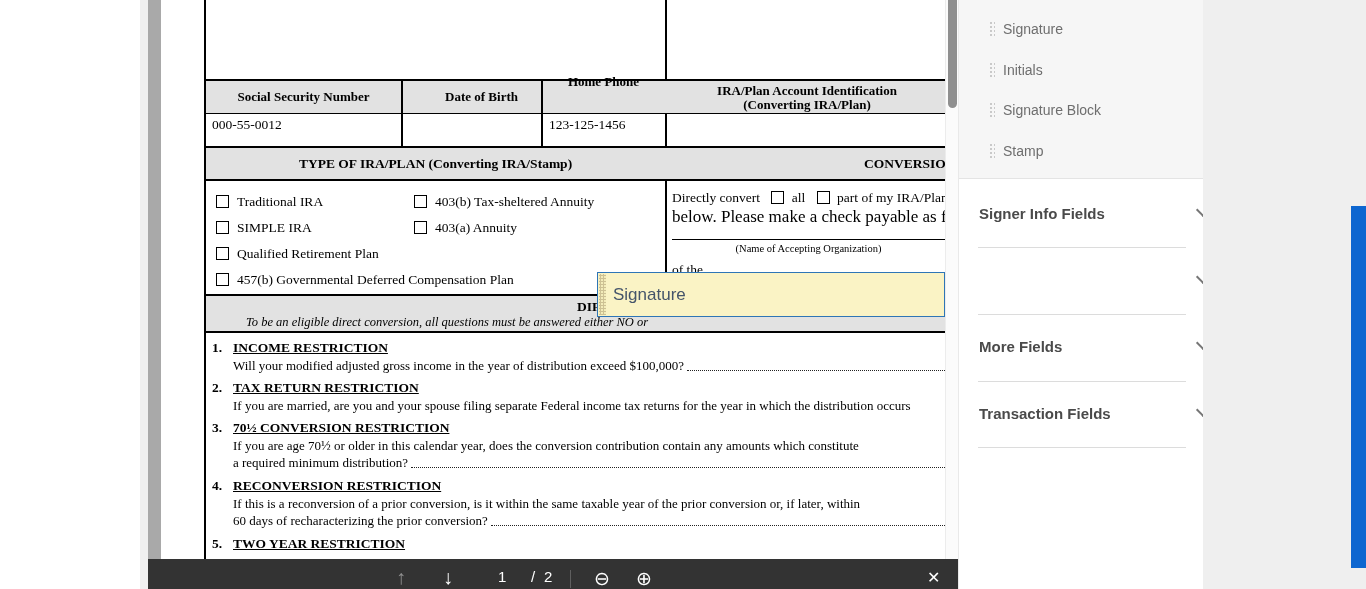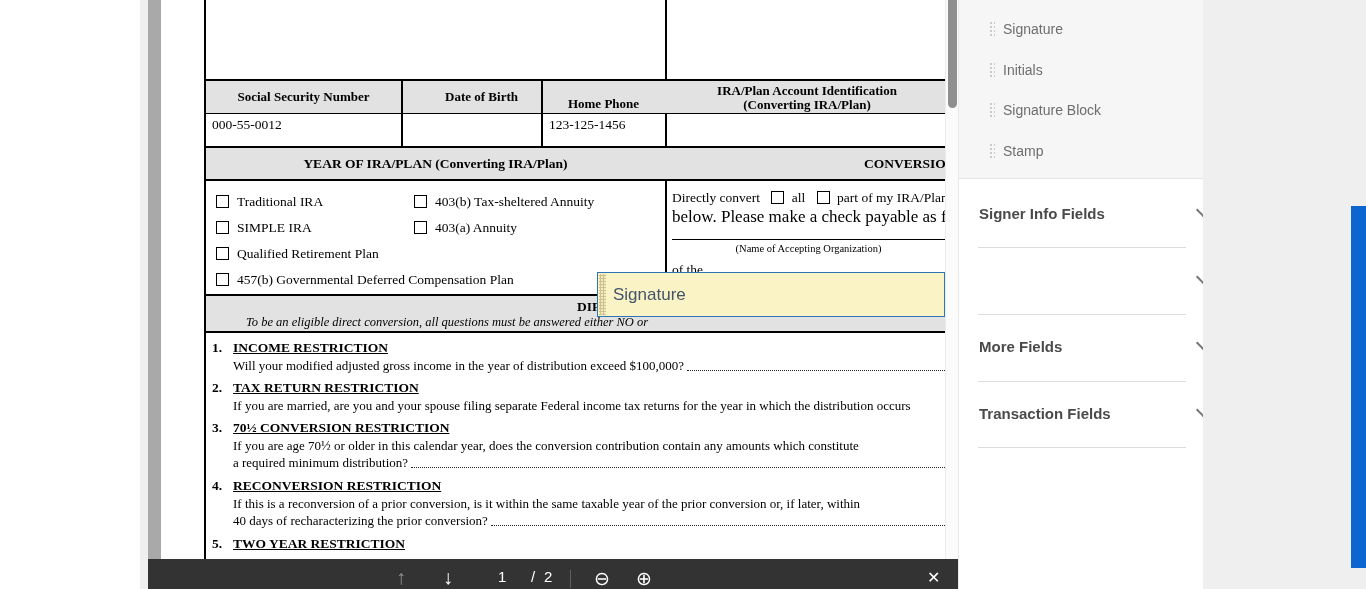--- a/index.html
+++ b/index.html
@@ -70,33 +70,33 @@
     <div class="form">
 
       <div class="ln" style="left:0;top:0;width:2px;height:559px;"></div>
       <div class="ln" style="left:461px;top:0;width:2px;height:296px;"></div>
       <div class="ln" style="left:0;top:79px;width:840px;height:2px;"></div>
 
       <div class="band" style="left:2px;top:81px;width:838px;height:32px;"></div>
       <div class="ln" style="left:0;top:113px;width:840px;height:1px;"></div>
       <div class="hdr" style="position:absolute;left:2px;top:89px;width:195px;">Social Security Number</div>
       <div class="hdr" style="position:absolute;left:197px;top:89px;width:161px;">Date of Birth</div>
-      <div class="hdr" style="position:absolute;left:337px;top:96px;width:125px;">Home Phone</div>
+      <div class="hdr" style="position:absolute;left:337px;top:74px;width:125px;">Home Phone</div>
       <div class="hdr" style="position:absolute;left:463px;top:83px;width:280px;">IRA/Plan Account Identification</div>
       <div class="hdr" style="position:absolute;left:463px;top:97px;width:280px;">(Converting IRA/Plan)</div>
 
       <div class="ln" style="left:197px;top:81px;width:2px;height:67px;"></div>
       <div class="ln" style="left:337px;top:81px;width:2px;height:67px;"></div>
       <div class="cellval" style="left:8px;top:117px;">000-55-0012</div>
       <div class="cellval" style="left:345px;top:117px;">123-125-1456</div>
       <div class="ln" style="left:0;top:146px;width:840px;height:2px;"></div>
 
       <div class="band" style="left:2px;top:148px;width:838px;height:31px;"></div>
       <div class="ln" style="left:0;top:179px;width:840px;height:2px;"></div>
-      <div class="hdr" style="position:absolute;left:2px;top:156px;width:459px;font-size:13.5px;">YEAR OF IRA/PLAN (Converting IRA/Plan)</div>
+      <div class="hdr" style="position:absolute;left:2px;top:156px;width:459px;font-size:13.5px;">TYPE OF IRA/PLAN (Converting IRA/Stamp)</div>
       <div class="hdr" style="position:absolute;left:660px;top:156px;width:200px;font-size:13.5px;text-align:left;">CONVERSION</div>
 
       <div class="cbrow" style="left:12px;top:195px;">
           <span class="cb"></span>
           <span class="cblab">Traditional IRA</span>
         </div>
       <div class="cbrow" style="left:12px;top:221px;">
           <span class="cb"></span>
           <span class="cblab">SIMPLE IRA</span>
         </div>
@@ -162,21 +162,21 @@
             <span class="leader"></span>
           </div>
       </div>
       <div class="q-item" style="top:478px;">
         <span class="q-num">4.</span>
         <span class="q-title">RECONVERSION RESTRICTION</span>
         <div class="q-line" style="top:18px;">
             <span>If this is a reconversion of a prior conversion, is it within the same taxable year of the prior conversion or, if later, within</span>
           </div>
         <div class="q-line" style="top:35px;">
-            <span>40 days of recharacterizing the prior conversion?</span>
+            <span>60 days of recharacterizing the prior conversion?</span>
             <span class="leader"></span>
           </div>
       </div>
       <div class="q-item" style="top:536px;">
         <span class="q-num">5.</span>
         <span class="q-title">TWO YEAR RESTRICTION</span>
       </div>
     </div>
 
     <div class="sig-field">

